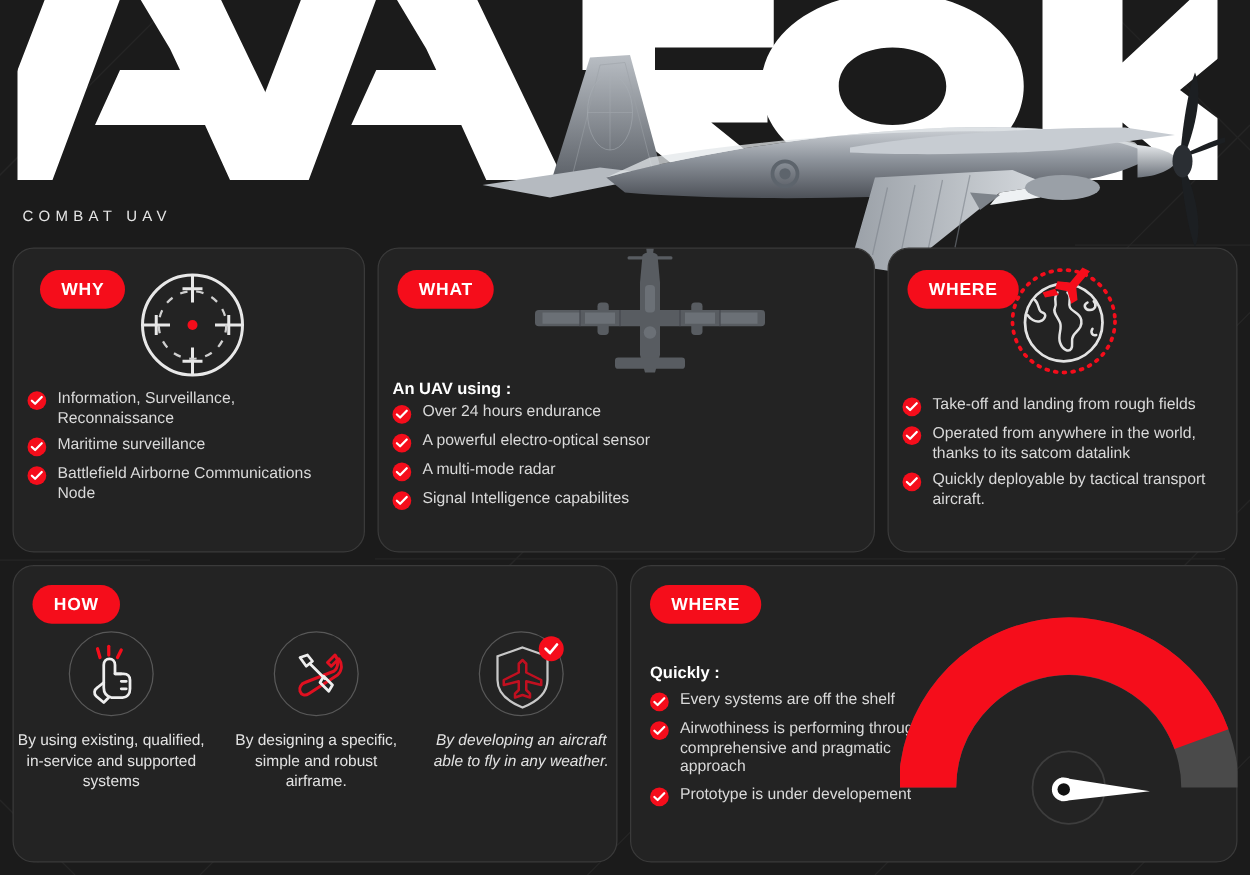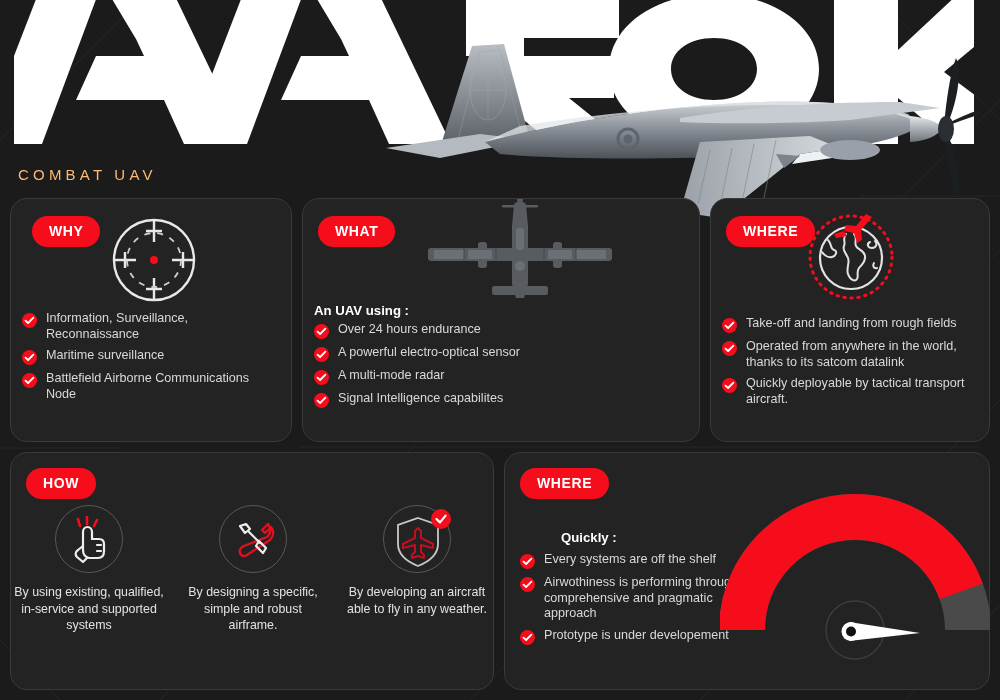--- a/index.html
+++ b/index.html
@@ -23,22 +23,22 @@
   }
 
   
   #header { position: absolute; left: 0; top: 0; width: 1000px; height: 200px; }
   #wordmark {
     position: absolute; left: 14px; top: -6px;
     height: 150px; width: 960px;
   }
   #subtitle {
     position: absolute; left: 18px; top: 166px;
-    font-size: 15px; letter-spacing: 4.2px;
-    color: #fdba74; font-weight: 400;
+    font-size: 12px; letter-spacing: 4.2px;
+    color: #e5e5e5; font-weight: 400;
   }
   #hero-plane { position: absolute; left: 380px; top: 22px; width: 600px; height: 200px; }
 
   
   .card {
     position: absolute;
     background: #232323;
     border: 1px solid #3a3a3a;
     border-radius: 17px;
   }
@@ -98,33 +98,33 @@
   
   #where-icon { position: absolute; left: 802px; top: 206px; width: 98px; height: 94px; }
   #where-list { left: 722px; top: 316px; width: 258px; }
 
   
   .how-col {
     position: absolute; top: 505px; width: 150px; text-align: center;
   }
   #how-col-1 { left: 14px; }
   #how-col-2 { left: 178px; }
-  #how-col-3 { left: 342px; }
+  #how-col-3 { left: 342px; font-style: italic; }
   .how-circle {
     width: 68px; height: 68px; margin: 0 auto 11px;
     border: 1px solid #585858; border-radius: 50%;
     position: relative;
   }
   .how-circle svg { position: absolute; left: 0; top: 0; }
   .how-text {
     color: #e2e2e2; font-size: 12.4px; line-height: 16.5px;
   }
 
   
-  #when-lead { left: 520px; top: 530px; margin-left: 41px; }
+  #when-lead { left: 520px; top: 530px; }
   #when-list { left: 520px; top: 552px; width: 230px; }
   #gauge { position: absolute; left: 720px; top: 490px; width: 270px; height: 175px; }
 </style>
 </head>
 <body>
 
 <div id="page">
 
   <svg id="bg-pattern" viewBox="0 0 1000 700">
     <g stroke="#2e2e2e" stroke-width="1" fill="none">

